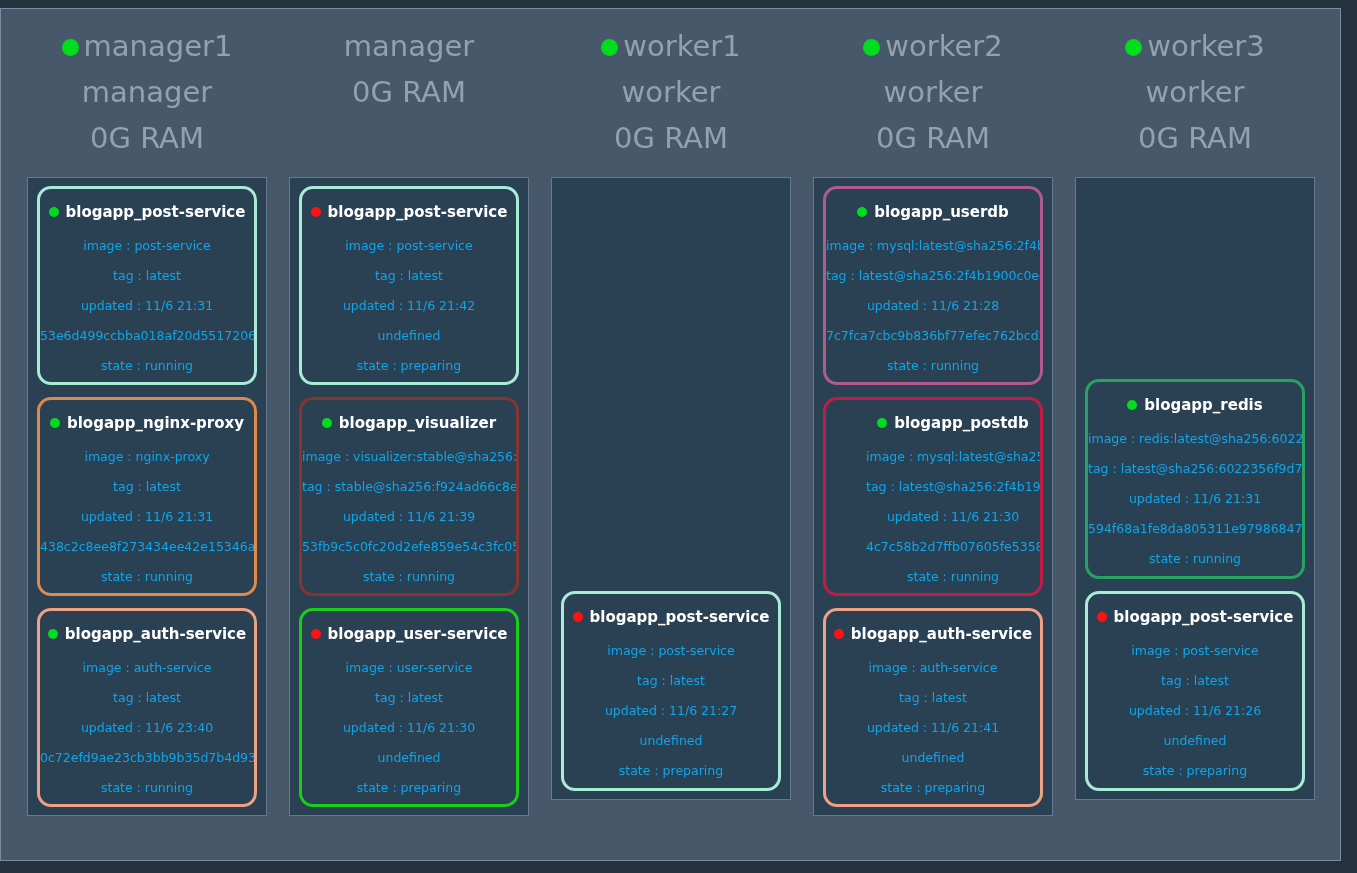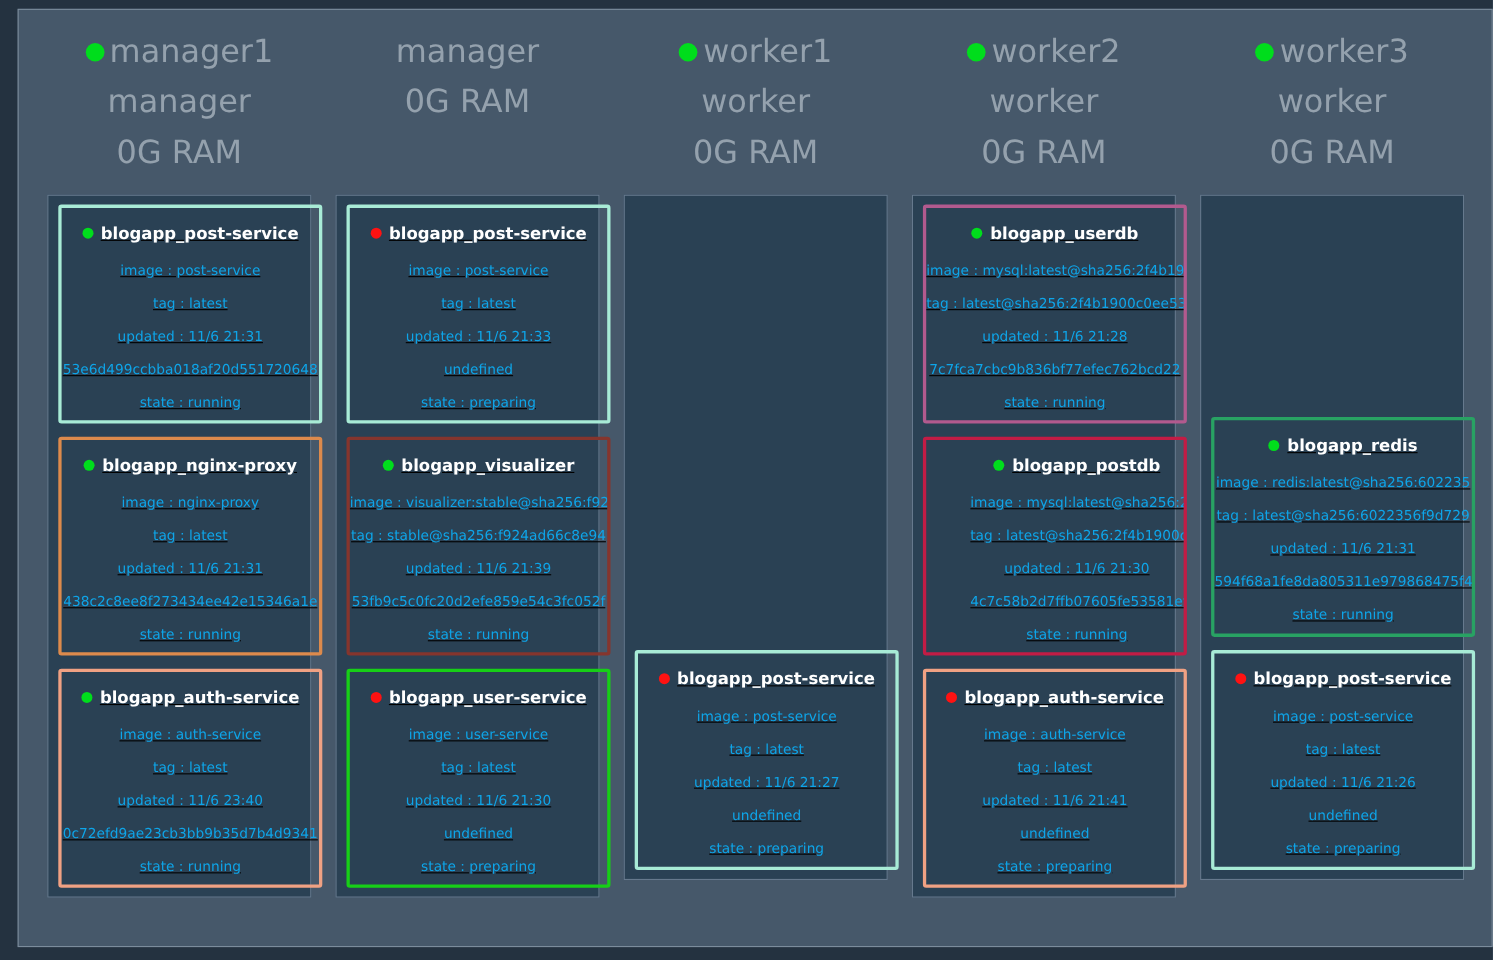--- a/index.html
+++ b/index.html
@@ -3,21 +3,21 @@
 <meta charset="utf-8">
 <style>
   html,body{margin:0;padding:0;}
   body{
     width:1357px;height:873px;
     background:#243240;
     font-family:"DejaVu Sans","Liberation Sans",sans-serif;
     overflow:hidden;position:relative;
   }
   .dashboard{
-    position:absolute;left:16px;top:8px;
+    position:absolute;left:0;top:8px;
     width:1341px;height:853px;
     box-sizing:border-box;
     background:#46586a;
     border:1px solid #7b8c9c;
     padding:8px 0 0 26px;
     display:flex;
     gap:22px;
   }
   .node-col{width:240px;flex:0 0 240px;}
   .node-header{
@@ -40,26 +40,25 @@
     border:1px solid #66798d;
     padding:8px 9px;
     display:flex;
     flex-direction:column;
     gap:12px;
   }
   .task-panel.align-top{height:639px;justify-content:flex-start;}
   .task-panel.align-bottom{height:623px;justify-content:flex-end;}
   .task-card{
     box-sizing:border-box;
-    width:240px;height:200px;
+    width:220px;height:200px;
     border:3px solid #888;
-    border-radius:3px;
+    border-radius:14px;
     padding-top:8px;
     overflow:hidden;
-    text-decoration:underline;
   }
   .task-title-row{
     height:34px;line-height:30px;
     text-align:center;color:#ffffff;
     font-size:15px;font-weight:bold;
     white-space:nowrap;overflow:hidden;
   }
   .task-dot{
     display:inline-block;width:10px;height:10px;border-radius:50%;
     margin-right:7px;
@@ -112,21 +111,21 @@
     <div class="node-col">
       <div class="node-header">
         <div class="hline">manager</div>
         <div class="hline">0G RAM</div>
       </div>
       <div class="task-panel align-top">
         <div class="task-card" style="border-color: rgb(168, 235, 214);">
           <div class="task-title-row"><span class="task-dot" style="background: rgb(255, 18, 18);"></span><span>blogapp_post-service</span></div>
           <div class="task-line">image : post-service</div>
           <div class="task-line">tag : latest</div>
-          <div class="task-line">updated : 11/6 21:33</div>
+          <div class="task-line">updated : 11/6 21:42</div>
           <div class="task-line">undefined</div>
           <div class="task-line">state : preparing</div>
         </div>
         <div class="task-card" style="border-color: rgb(133, 53, 45);">
           <div class="task-title-row"><span class="task-dot" style="background: rgb(0, 221, 28);"></span><span>blogapp_visualizer</span></div>
           <div class="task-line">image : visualizer:stable@sha256:f92</div>
           <div class="task-line">tag : stable@sha256:f924ad66c8e94</div>
           <div class="task-line">updated : 11/6 21:39</div>
           <div class="task-line">53fb9c5c0fc20d2efe859e54c3fc052f</div>
           <div class="task-line">state : running</div>

